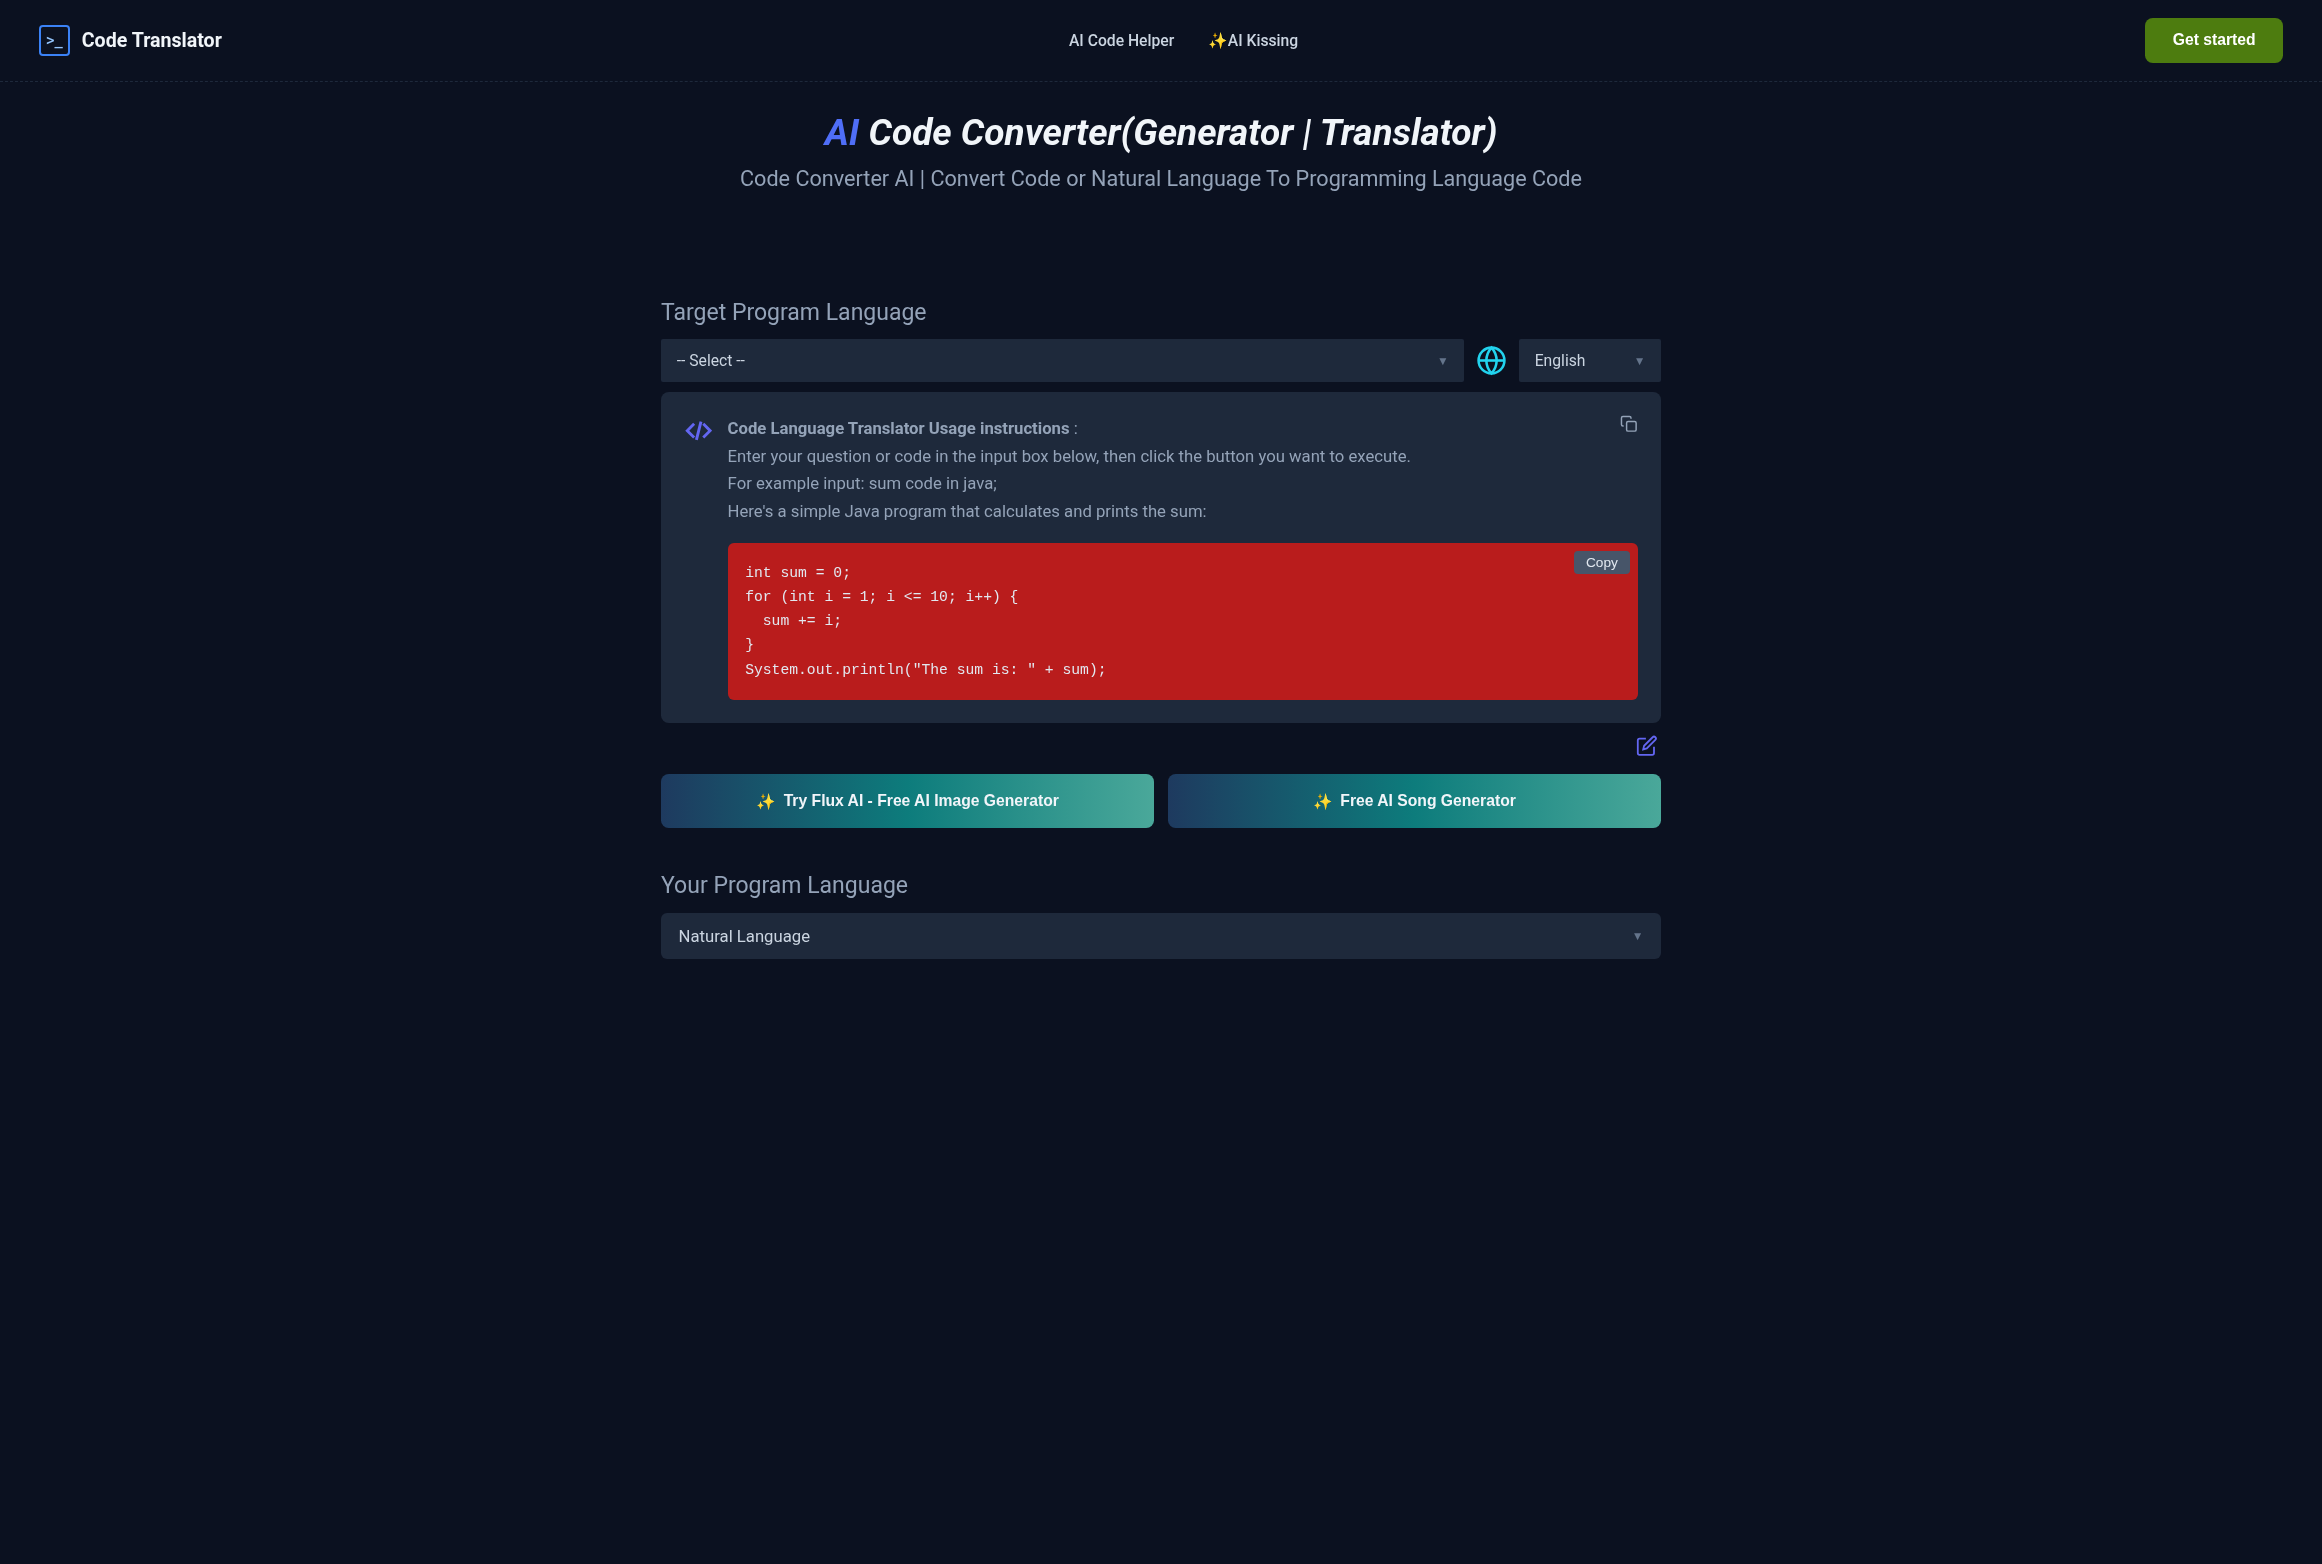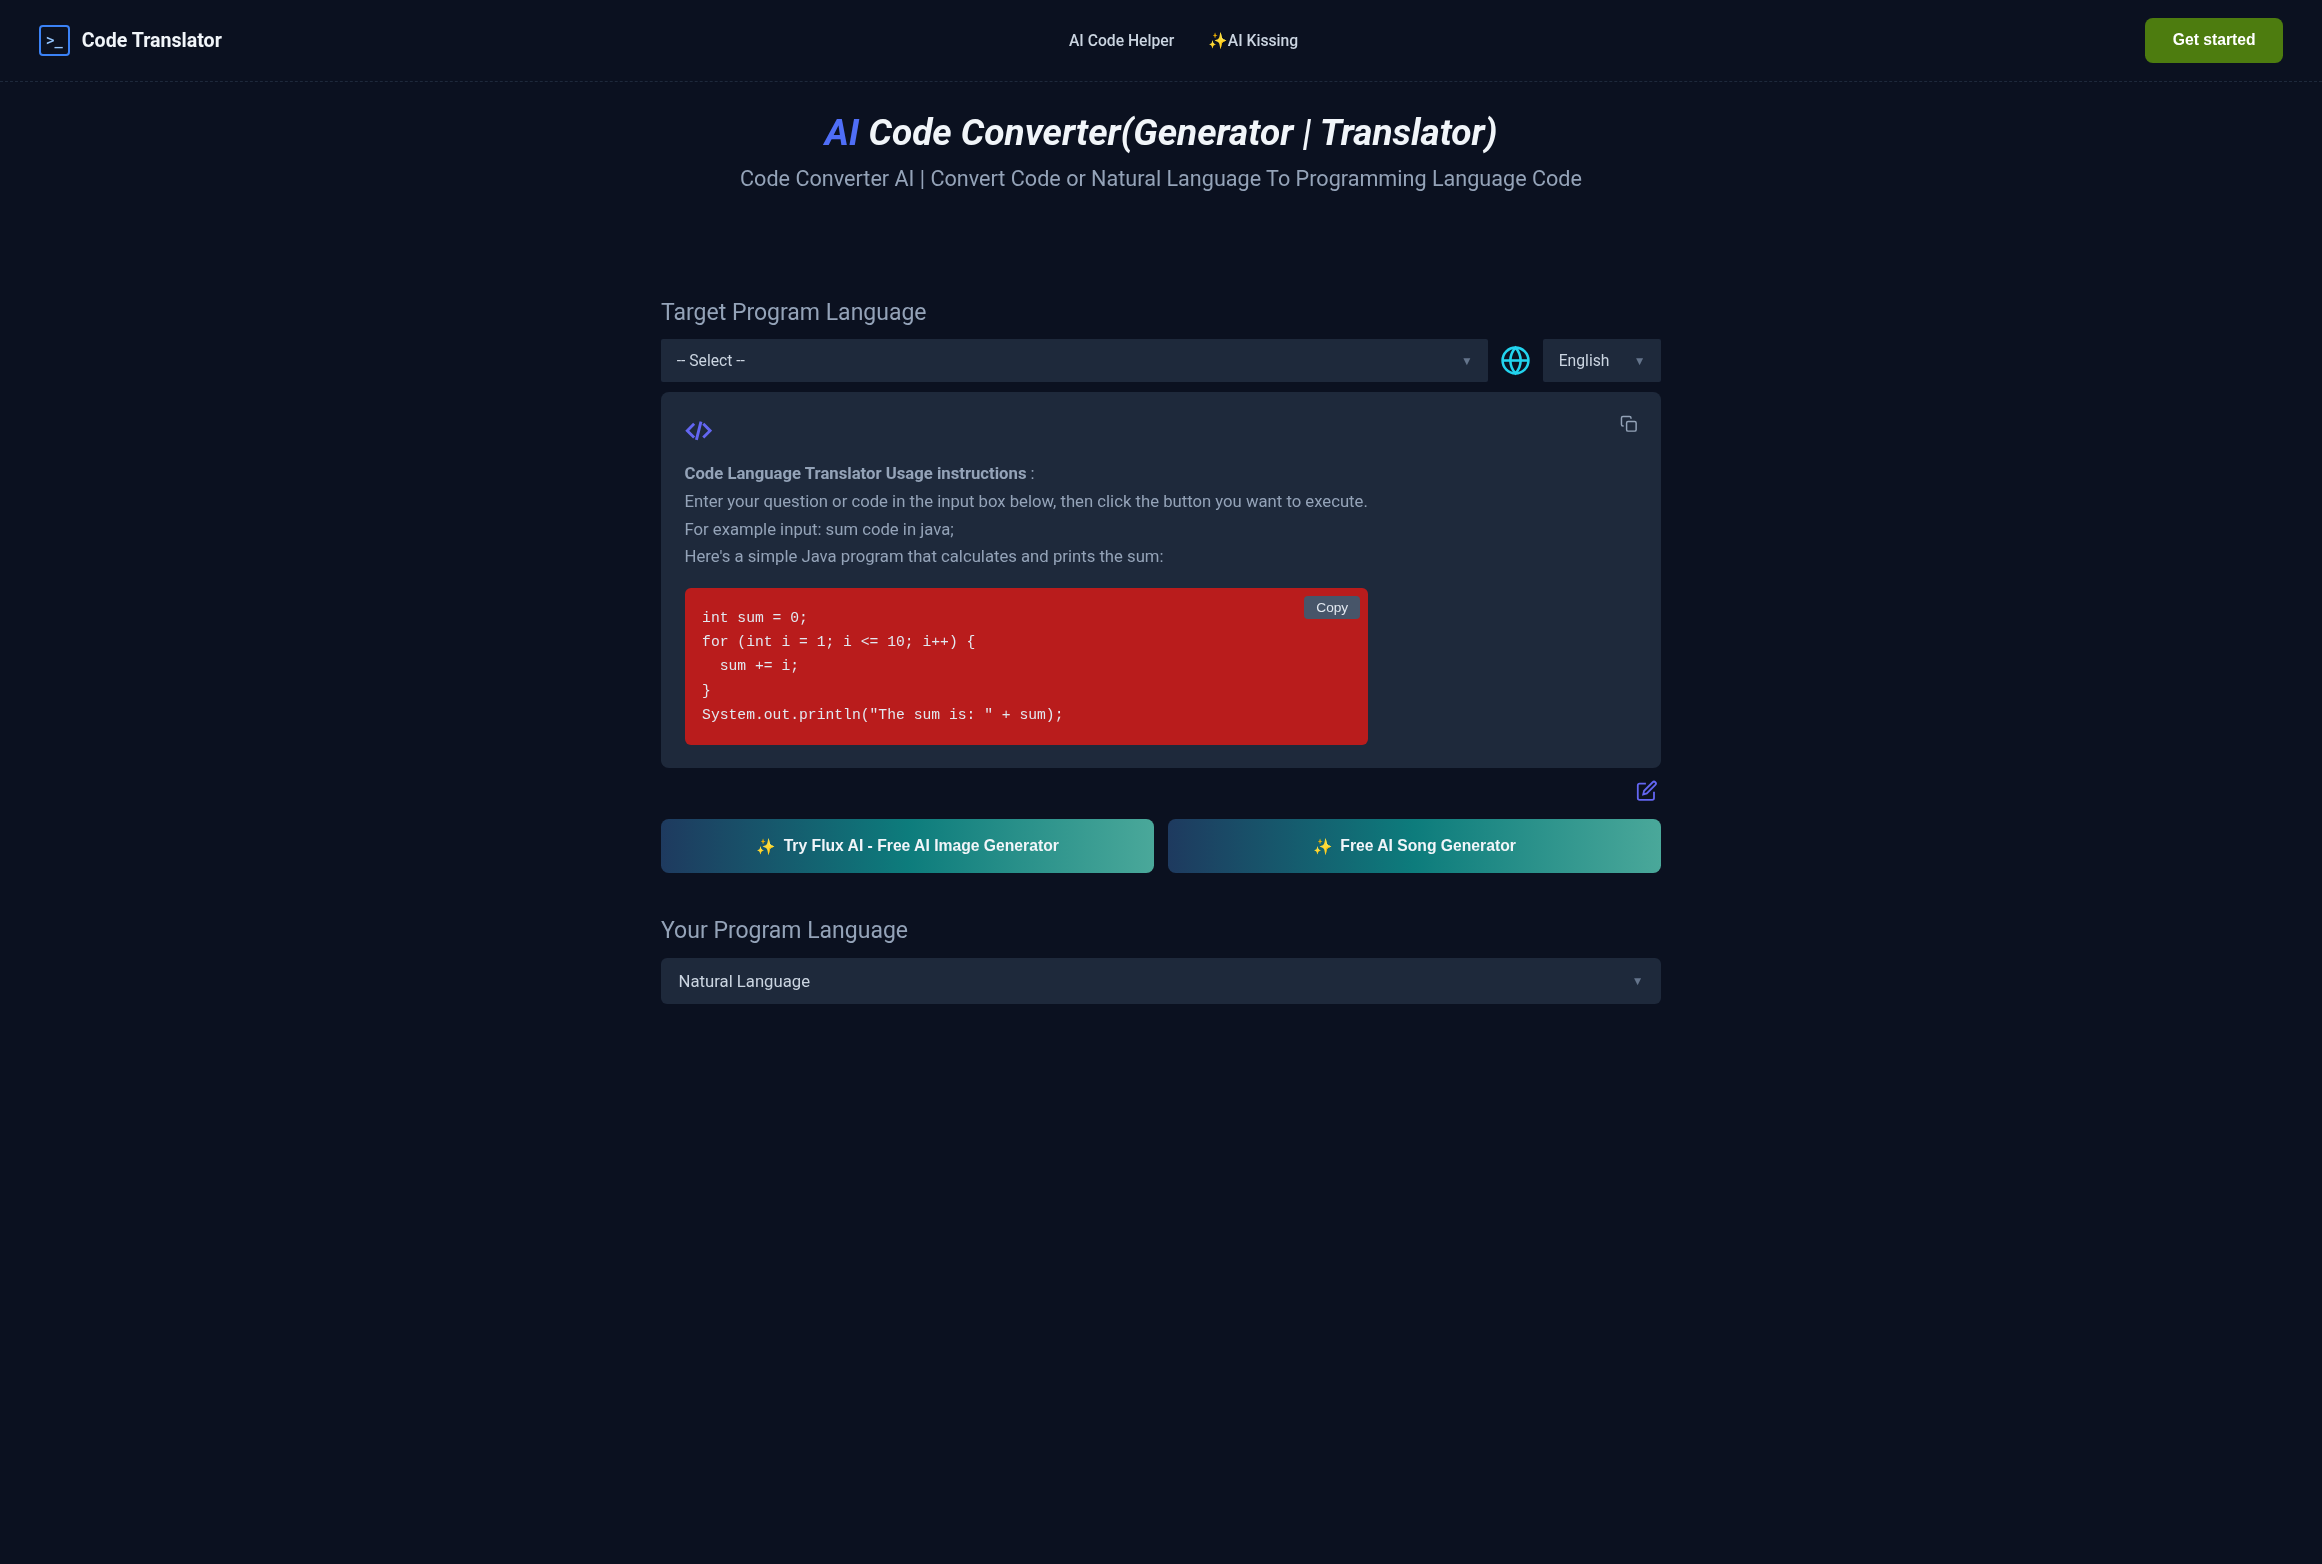--- a/index.html
+++ b/index.html
@@ -138,41 +138,40 @@
       flex: 1;
     }
     
     .globe-icon {
       width: 31px;
       height: 31px;
       color: #22d3ee;
     }
     
     .select-english {
-      width: 118px;
+      width: 142px;
     }
     
     .chevron-down {
       color: #64748b;
       font-size: 11.8px;
     }
     
     .instructions-box {
       background-color: #1e293b;
       border-radius: 7.8px;
       padding: 23.5px;
       margin-top: 9.8px;
       position: relative;
     }
     
     .instructions-header {
       display: flex;
       align-items: flex-start;
       gap: 15.7px;
-      flex-direction: column;
     }
     
     .code-icon {
       color: #6366f1;
       flex-shrink: 0;
       margin-top: 2px;
     }
     
     .instructions-content {
       flex: 1;

